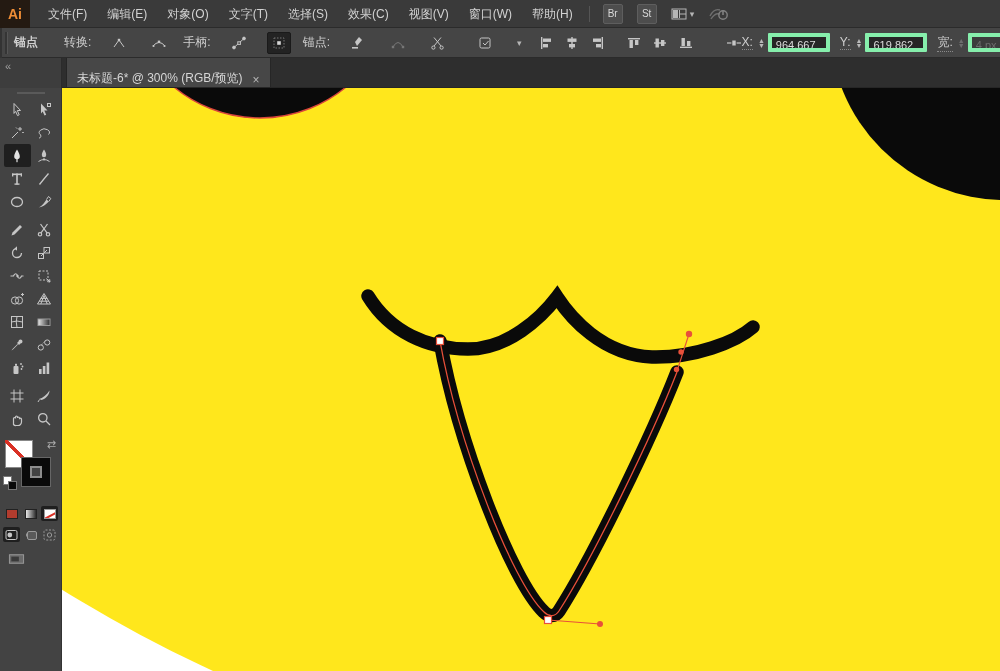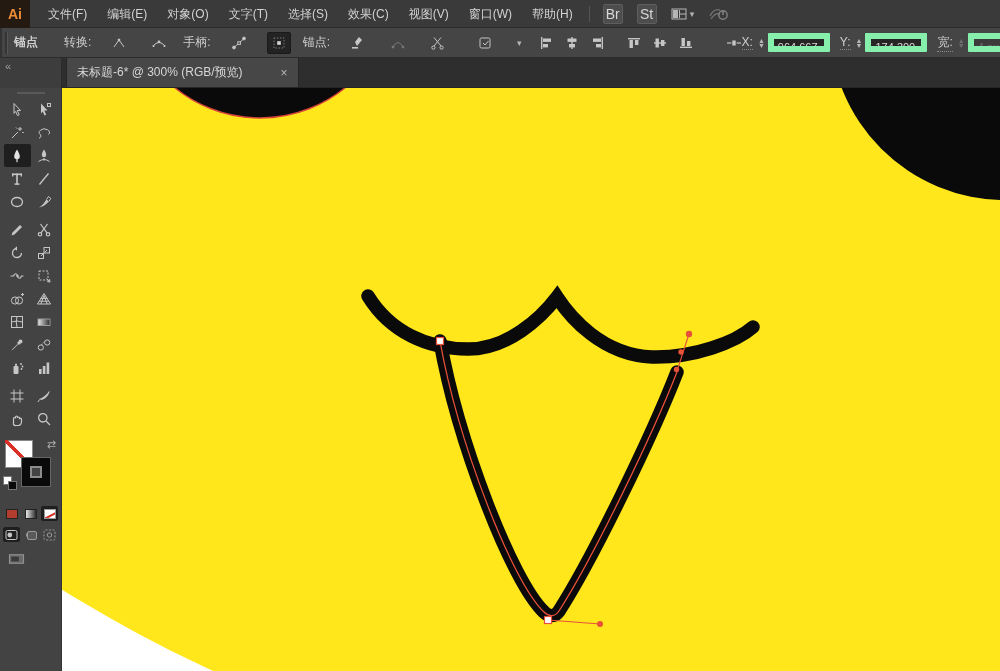--- a/index.html
+++ b/index.html
@@ -12,50 +12,50 @@
   body{font-family:"Liberation Sans","DejaVu Sans",sans-serif; background:#333; position:relative;}
 
   
   #menubar{position:absolute; left:0; top:0; width:1000px; height:28px;
     background:var(--bar); display:flex; align-items:center; border-bottom:1px solid var(--border);}
   .ai-logo{width:30px; height:28px; background:#241a12; color:#ef8d36; font-weight:bold;
     font-size:14px; display:flex; align-items:center; justify-content:center;}
   .menu-item{color:var(--txt); font-size:12px; padding:0 10px; height:28px; line-height:28px; cursor:default;}
   .menu-sep{width:1px; height:16px; background:#555; margin:0 6px;}
   .mb-btn{min-width:20px; height:20px; background:#4d4d4d; border:1px solid #5e5e5e; border-radius:2px;
-    color:#d8d8d8; font-size:14px; display:flex; align-items:center; justify-content:center; margin:0 7px; padding:0 2px;}
+    color:#d8d8d8; font-size:10px; display:flex; align-items:center; justify-content:center; margin:0 7px; padding:0 2px;}
   .mb-ic{display:flex; align-items:center; margin:0 7px; color:#b5b5b5;}
   .chev{color:#b5b5b5; font-size:9px; margin-left:3px;}
 
   
   #controlbar{position:absolute; left:2px; top:28px; width:1000px; height:30px; background:var(--bar2);
     border-bottom:1px solid var(--border); display:flex; align-items:center; overflow:hidden; white-space:nowrap;}
   .cb-grip{width:5px; height:22px; border-left:2px solid #353535; border-right:1px solid #555; margin:0 6px 0 3px;}
   .cb-label{color:#cfcfcf; font-size:12px;}
   .cb-label.scrub{border-bottom:1px dotted #8a8a8a; padding-bottom:0px;}
   .cb-strong{font-weight:bold; margin-right:26px;}
   .cb-group{display:flex; align-items:center; gap:16px; margin-right:12px;}
   .cb-btn{width:24px; height:22px; display:flex; align-items:center; justify-content:center; border-radius:2px;}
   .cb-btn.pressed{background:var(--pressed); border:1px solid #1a1a1a;}
   .cb-btn.disabled{opacity:.38;}
   .cb-sep{width:1px; height:20px; background:#585858; margin:0 8px;}
   .stepper{display:inline-flex; flex-direction:column; justify-content:center; color:#b9b9b9;
     font-size:7px; line-height:5px; margin:0 3px 0 5px;}
-  .field{background:#262626; border:6px solid #86efac; color:#dcdcdc; font-size:11px;
+  .field{background:#262626; border:4px solid #86efac; color:#dcdcdc; font-size:11px;
     height:19px; line-height:17px; padding:0 4px; min-width:62px; border-radius:1px; overflow:hidden;}
   .field.disabled{color:#6d6d6d; background:#3c3c3c;}
   .hclip{overflow:hidden; width:14px;}
 
   
   #tabrow{position:absolute; left:0; top:58px; width:1000px; height:30px; display:flex;}
   #dockhead{width:62px; height:30px; background:#3d3d3d; color:#9f9f9f; font-size:11px;
     padding:2px 0 0 5px; border-right:1px solid var(--border);}
   #tabstrip{flex:1; background:var(--tabbar); display:flex; align-items:stretch; border-bottom:1px solid #262626;}
-  .tab{background:var(--tab); color:#d6d6d6; font-size:12px; display:flex; align-items:center;
-    padding:0 10px; margin-left:4px; border-right:1px solid #262626; border-left:1px solid #262626;gap:28px;}
+  .tab{background:var(--tab); color:#d6d6d6; font-size:12px; display:flex; align-items:flex-end;
+    padding:0 10px; margin-left:4px; border-right:1px solid #262626; border-left:1px solid #262626;}
   .tab-close{margin-left:10px; color:#b6b6b6; font-size:12px;}
 
   
   #toolpanel{position:absolute; left:0; top:88px; width:62px; height:583px; background:var(--panel);
     border-right:1px solid #333;}
   .grip{width:28px; height:2px; background:#5a5a5a; margin:4px auto 4px;}
   .tools{display:grid; grid-template-columns:27px 27px; justify-content:center;}
   .tool{height:23px; display:flex; align-items:center; justify-content:center; border-radius:2px;}
   .tool.sel{background:#1f1f1f;}
   .gap{margin-top:5px;}
@@ -288,21 +288,21 @@
       <span>▲</span>
       <span>▼</span>
     </span>
   <span class="field">964.667</span>
 
   <span class="cb-label scrub" style="margin-left:10px">Y:</span>
   <span class="stepper">
       <span>▲</span>
       <span>▼</span>
     </span>
-  <span class="field">174.300</span>
+  <span class="field">619.862</span>
 
   <span class="cb-label scrub" style="margin-left:10px">宽:</span>
   <span class="stepper" style="opacity:.35">
       <span>▲</span>
       <span>▼</span>
     </span>
   <span class="field disabled">4 px</span>
 
   <div class="cb-btn" style="margin-left:8px">
     <svg class="ic" width="16" height="16" viewBox="0 0 16 16">

